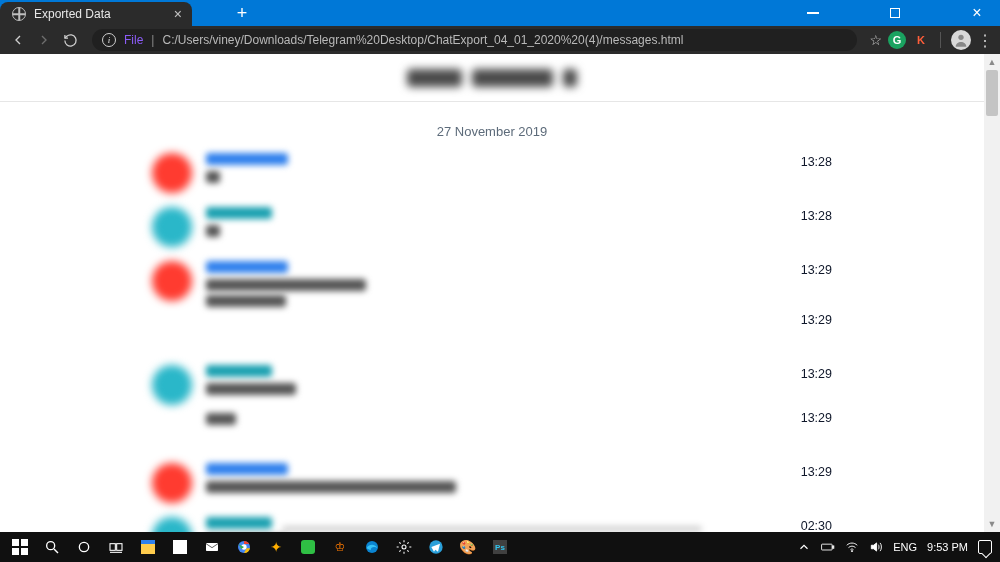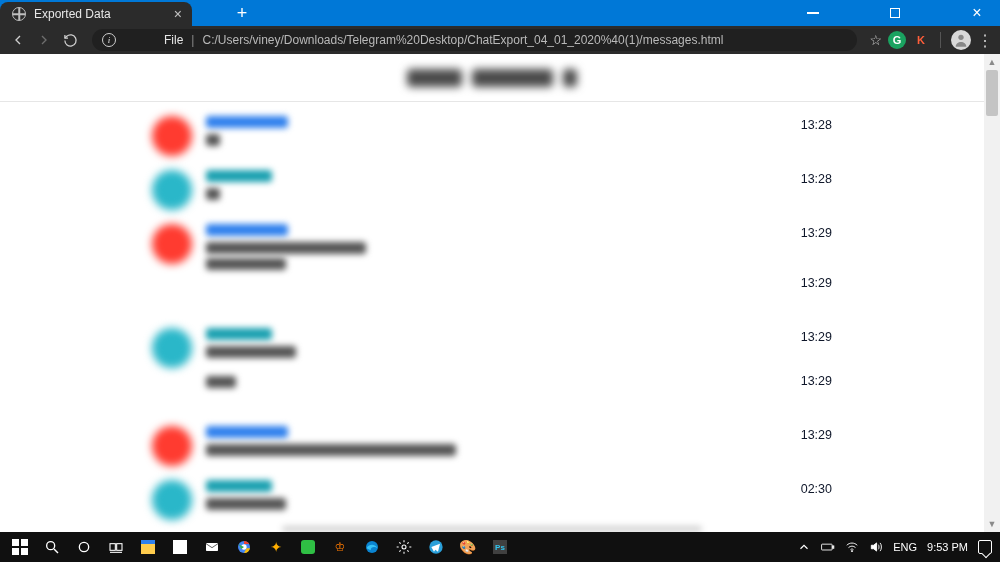--- a/index.html
+++ b/index.html
@@ -28,21 +28,21 @@
              padding: 0 8px; gap: 6px; }
   .nav-ico { width: 20px; height: 20px; display: flex; align-items: center; justify-content: center;
              color: #cfcfcf; font-size: 15px; }
   .nav-ico.dim { color: #6e6e6e; }
   .addr { flex: 1; display: flex; align-items: center; gap: 8px; background: #202020;
           border-radius: 14px; height: 22px; padding: 0 10px; color: #e0e0e0; font-size: 12px;
           margin: 0 6px; }
   .info-ico { width: 14px; height: 14px; border: 1.3px solid #cfcfcf; border-radius: 50%;
               display: flex; align-items: center; justify-content: center; font-size: 9px;
               font-family: serif; flex: 0 0 14px; font-style: italic; }
-  .addr .scheme { color: #e5e5e5; margin-left: 40px; }
+  .addr .scheme { color: #8b5cf6; }
   .addr .sep    { color: #8a8a8a; }
   .addr .path   { color: #b9b9b9; white-space: nowrap; overflow: hidden; }
   .star { color: #cfcfcf; font-size: 14px; }
   .ext  { width: 18px; height: 18px; border-radius: 50%; display: flex; align-items: center;
           justify-content: center; font-size: 11px; font-weight: 600; }
   .ext.green  { background: #1aa260; color: #fff; }
   .ext.letter { color: #ff5e3a; }
   .ext-sep { width: 1px; height: 16px; background: #555; margin: 0 4px; }
   .avatar-ico { width: 20px; height: 20px; border-radius: 50%; background: #d9d9d9;
                 display: flex; align-items: center; justify-content: center; overflow: hidden; }
@@ -139,21 +139,21 @@
     <svg viewBox="0 0 24 24" width="15" height="15" stroke="currentColor" fill="none" stroke-width="2">
         <path d="M3 12a9 9 0 1 0 3-6.7L3 8"></path>
         <path d="M3 3v5h5"></path>
       </svg>
   </div>
 
   <div class="addr">
     <span class="info-ico">i</span>
     <span class="scheme">File</span>
     <span class="sep">|</span>
-    <span class="path">C:/Users/viney/Downloads/Telegram%20Desktop/ChatExport_04_01_2020%40(1)/messages.html</span>
+    <span class="path">C:/Users/viney/Downloads/Telegram%20Desktop/ChatExport_04_01_2020%20(4)/messages.html</span>
   </div>
 
   <span class="star">☆</span>
   <span class="ext green">G</span>
   <span class="ext letter">K</span>
   <span class="ext-sep"></span>
   <span class="avatar-ico">
     <svg viewBox="0 0 24 24">
         <circle cx="12" cy="8" r="4" fill="#888"></circle>
         <path d="M4 22c0-4 4-7 8-7s8 3 8 7" fill="#888"></path>
@@ -165,20 +165,21 @@
 <div class="viewport">
   <div class="page">
     <div class="hdr">
       <div class="blur-title">
           <span></span>
           <span></span>
           <span></span>
         </div>
     </div>
 
+    <div class="date">27 November 2019</div>
 
     <div class="msg-list" id="msg-list">
         <div class="msg">
           <div class="av red"></div>
           <div class="body">
             <div class="name blue"></div>
             <div class="txt" style="width: 14px;"></div>
           </div>
           <div class="time">13:28</div>
         </div>

